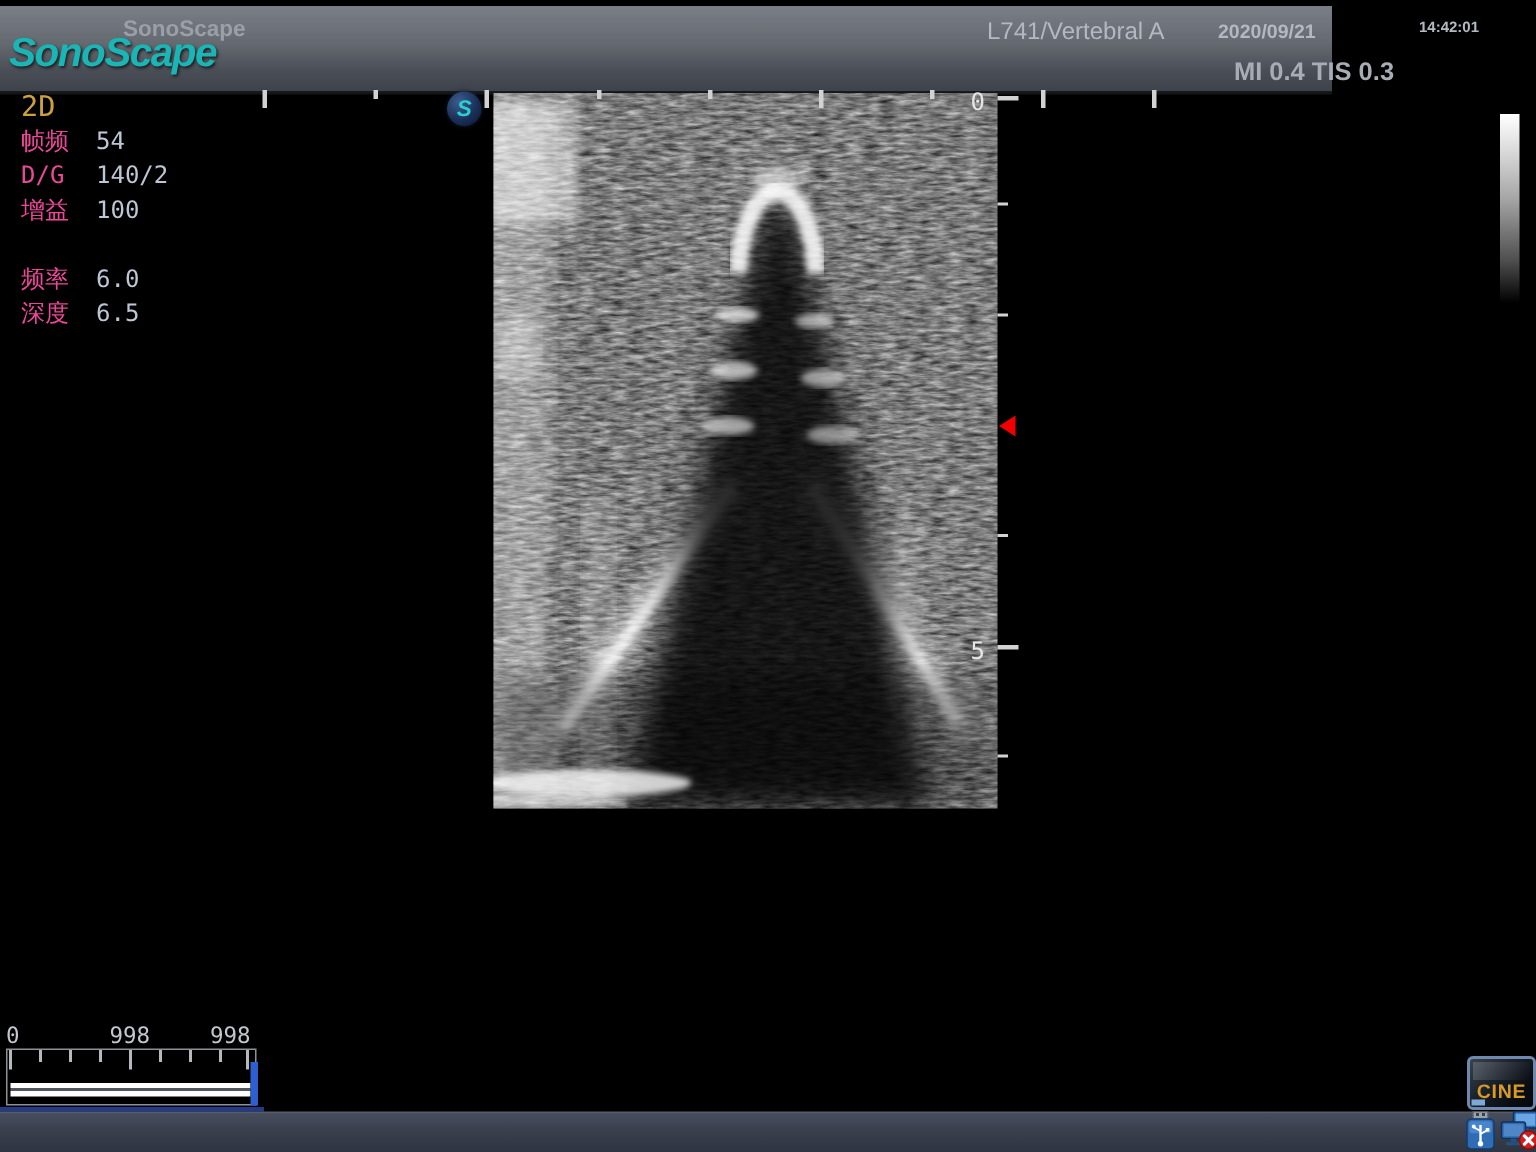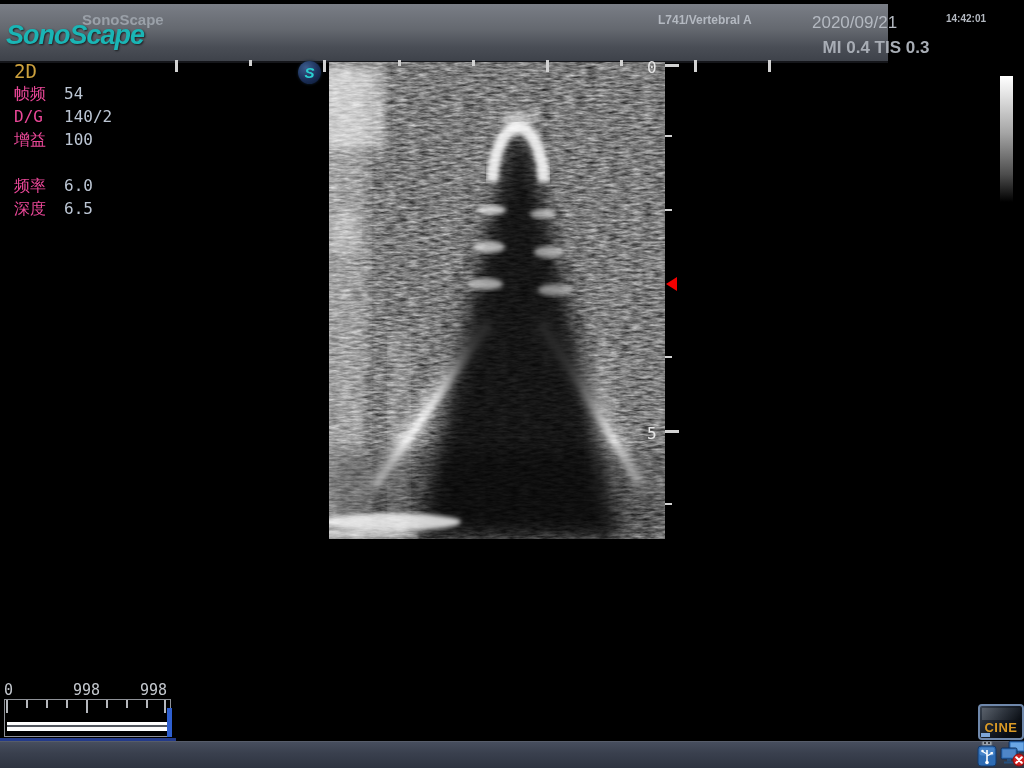--- a/index.html
+++ b/index.html
@@ -7,22 +7,22 @@
          font-family:"Liberation Sans",sans-serif;}
   
   .topbar{position:absolute;left:0;top:4px;width:888px;height:57px;
     background:linear-gradient(to bottom,#7a7e86 0%,#64686f 45%,#4a4e56 75%,#3e424a 100%);
     border-bottom:2px solid #15161a;}
   .brand{position:absolute;left:6px;top:16px;font-size:27px;font-weight:bold;font-style:italic;
     color:#1ab5b5;letter-spacing:-1px;text-shadow:1px 1px 2px #1c2022;}
   .hospital{position:absolute;left:82px;top:7px;font-size:15px;font-weight:bold;color:#9aa0a8;}
   .filename{position:absolute;left:355px;top:33px;width:210px;text-align:center;
     font-size:15px;font-weight:bold;color:#a8adb5;}
-  .preset{position:absolute;left:658px;top:9px;font-size:12px;font-weight:bold;color:#b4b9c1;}
-  .date{position:absolute;left:812px;top:9px;font-size:17px;font-weight:normal;color:#b4b9c1;}
+  .preset{position:absolute;left:658px;top:9px;font-size:16px;font-weight:normal;color:#b4b9c1;}
+  .date{position:absolute;left:812px;top:9px;font-size:13px;font-weight:bold;color:#b4b9c1;}
   .time{position:absolute;left:946px;top:9px;font-size:10px;font-weight:bold;color:#b4b9c1;}
   .mitis{position:absolute;left:816px;top:34px;width:120px;text-align:center;
     font-size:17px;font-weight:bold;color:#a8adb5;}
   
   .mode{position:absolute;left:14px;top:60px;font-size:19px;color:#cda13d;
     font-family:"DejaVu Sans Mono",monospace;}
   .prow{position:absolute;left:14px;width:180px;height:22px;font-size:16px;
     font-family:"DejaVu Sans Mono",monospace;}
   .prow .lab{position:absolute;left:0;color:#ec4899;}
   .prow .val{position:absolute;left:50px;color:#bcc6d4;}

